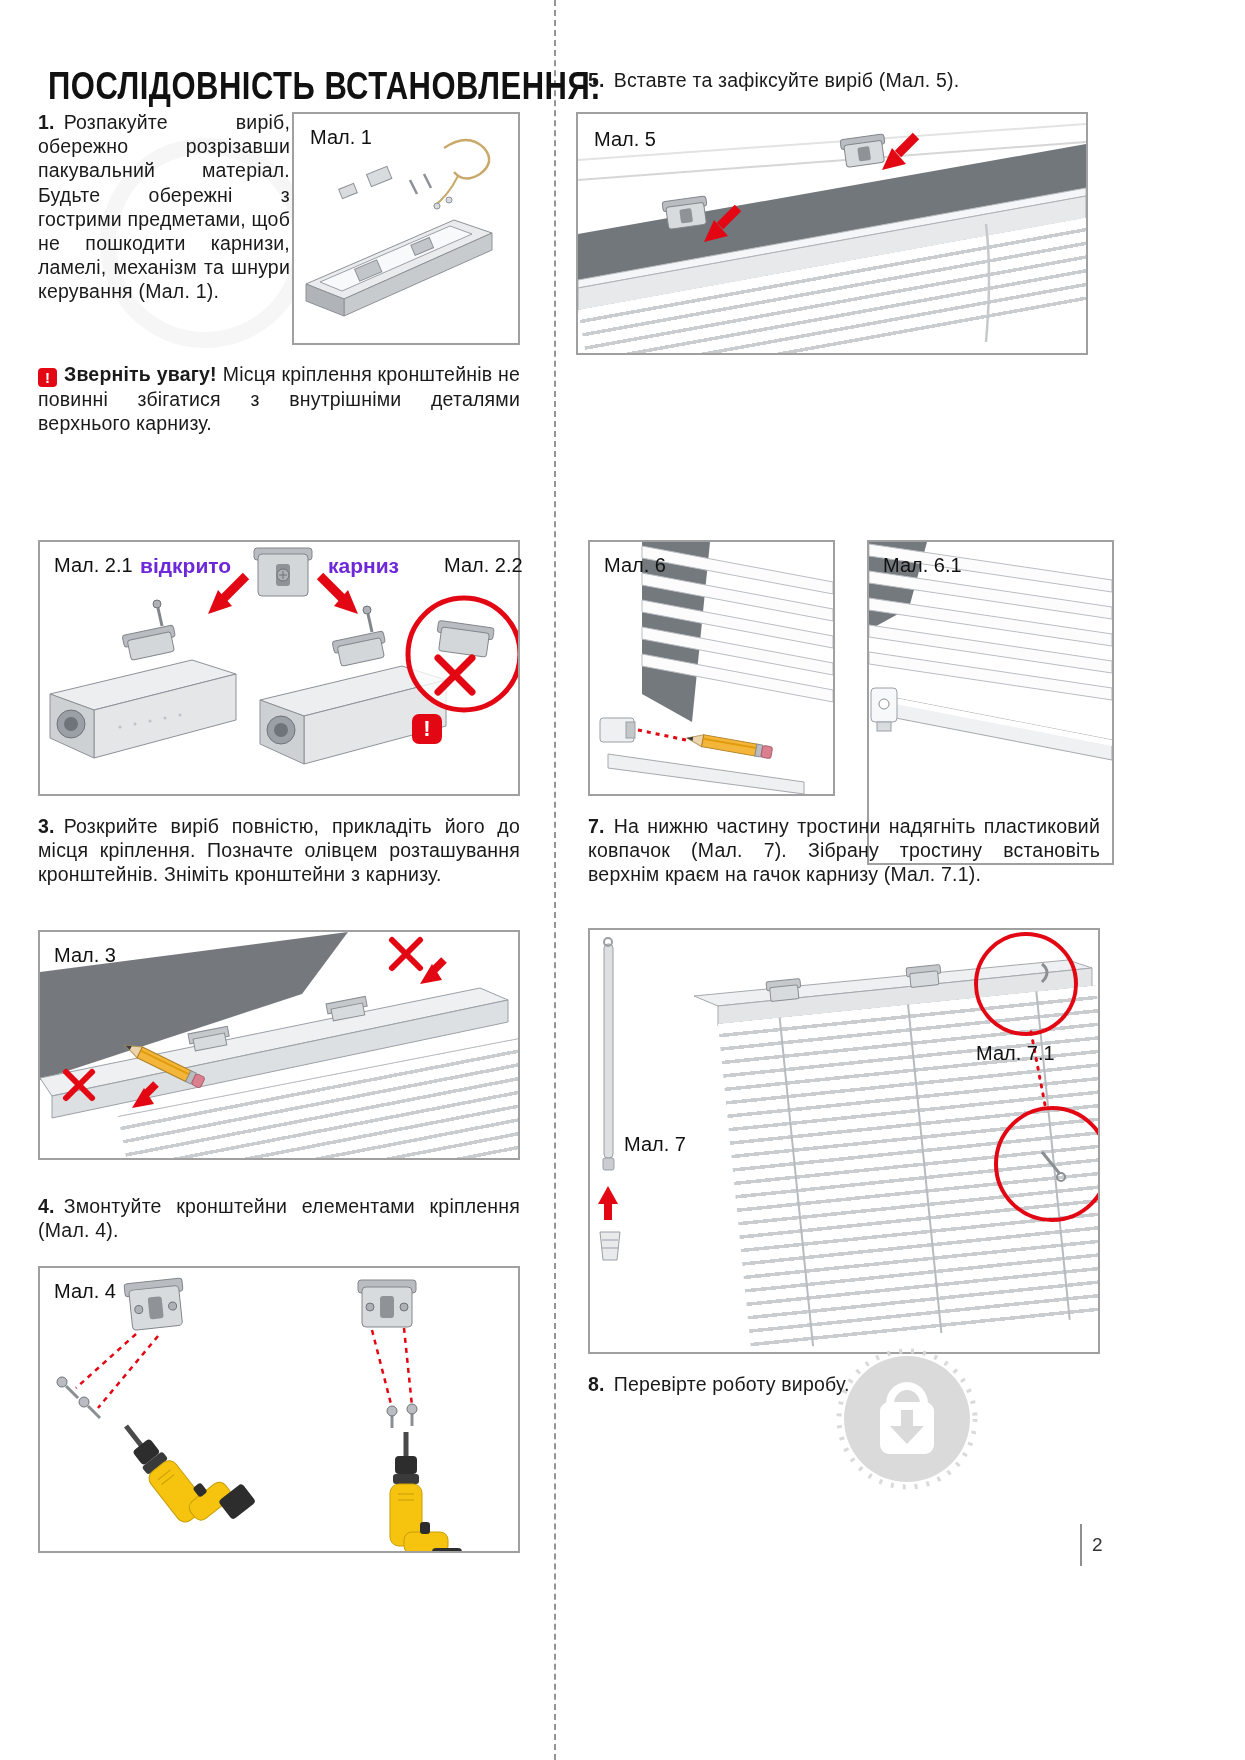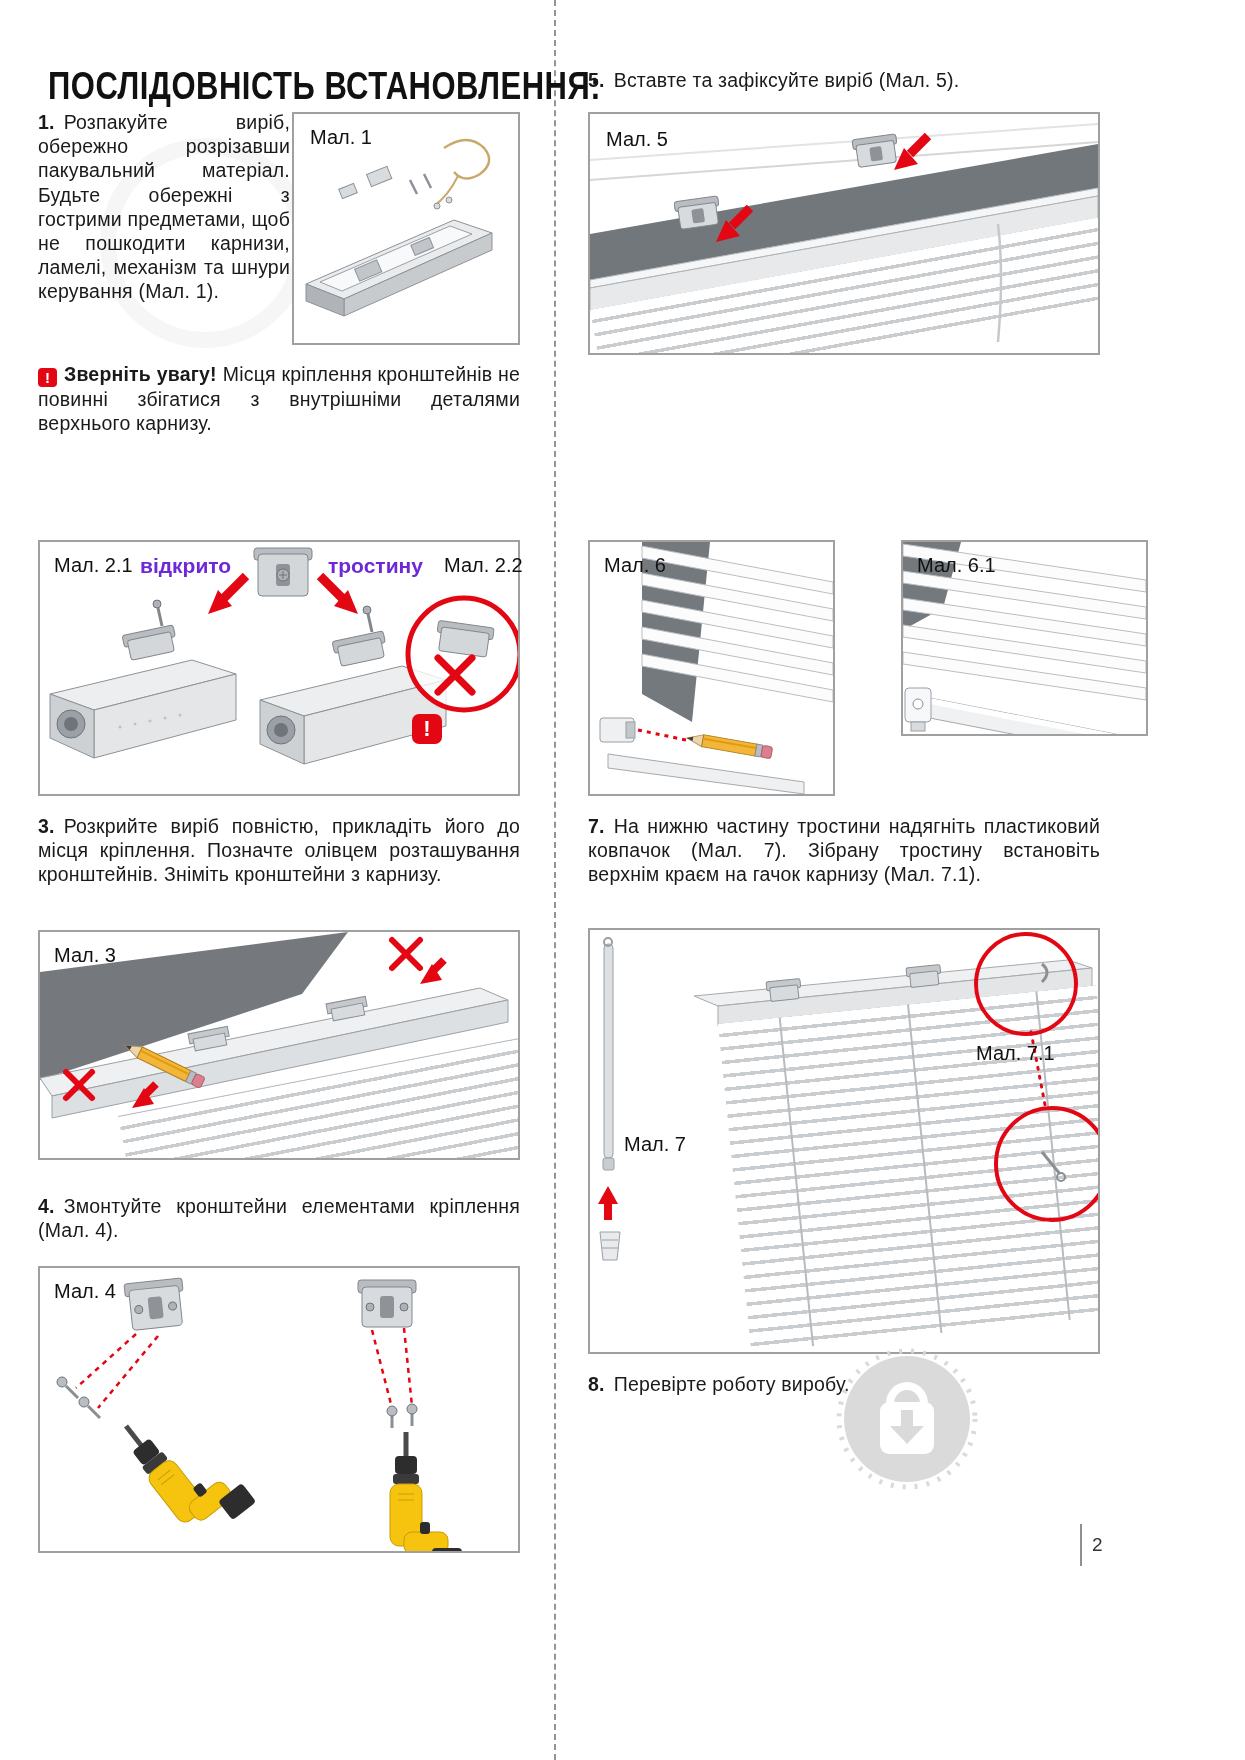--- a/index.html
+++ b/index.html
@@ -73,21 +73,21 @@
     </div>
   </div>
 
   <div class="step-block" style="left:38px;top:358px;width:482px;z-index:1;">
     <p class="txt" style="margin-top:4px;"><span class="warn-inline">!</span><b>Зверніть увагу!</b><span>Місця кріплення кронштейнів не повинні збігатися з внутрішніми деталями верхнього карнизу.</span></p>
   </div>
 
   <div class="figure" style="left:38px;top:540px;width:482px;height:256px;">
     <span class="fig-label" style="left:14px;top:12px;">Мал. 2.1</span>
     <span class="red-word" style="left:100px;top:12px;">відкрито</span>
-    <span class="red-word" style="left:288px;top:12px;">тростину</span>
+    <span class="red-word" style="left:288px;top:12px;">карниз</span>
     <span class="fig-label" style="left:392px;top:12px;margin-left:12px;">Мал. 2.2</span>
     <span class="warn-big" style="left:372px;top:172px;">!</span>
     <div class="fig-canvas">
       <svg class="abs" width="478" height="252" viewBox="0 0 478 252">
 
         <g>
           <rect x="214" y="6" width="58" height="12" rx="3" fill="#b9bdc1" stroke="#82878c"></rect>
           <rect x="218" y="12" width="50" height="42" rx="4" fill="#d4d7da" stroke="#82878c"></rect>
           <rect x="236" y="22" width="14" height="22" rx="3" fill="#8f9398"></rect>
           <circle cx="243" cy="33" r="6" fill="#aeb2b6" stroke="#6f747a"></circle>
@@ -249,21 +249,21 @@
         <use href="#drill" transform="translate(86,158) rotate(-38)"></use>
         <use href="#drill" transform="translate(366,164)"></use>
       </svg>
     </div>
   </div>
 
   <div class="step-block" style="left:588px;top:52px;width:512px;z-index:1;margin-top:16px;">
     <p class="txt"><span class="num">5.</span><span>Вставте та зафіксуйте виріб (Мал. 5).</span></p>
   </div>
 
-  <div class="figure" style="left:588px;top:112px;width:512px;height:243px;">
+  <div class="figure" style="left:576px;top:112px;width:512px;height:243px;">
     <span class="fig-label" style="left:16px;top:14px;">Мал. 5</span>
     <div class="fig-canvas">
       <svg class="abs" width="508" height="239" viewBox="0 0 508 239">
         <line x1="0" y1="46" x2="508" y2="10" stroke="#e3e3e3" stroke-width="2"></line>
         <line x1="0" y1="66" x2="508" y2="28" stroke="#d6d6d6" stroke-width="2"></line>
         <polygon points="0,120 508,30 508,74 0,166" fill="#72777c"></polygon>
         <polygon points="0,166 508,74 508,82 0,174" fill="#f5f6f7" stroke="#b5b9bd"></polygon>
         <polygon points="0,174 508,82 508,106 0,198" fill="#e7e9eb" stroke="#adb1b5"></polygon>
         <g transform="translate(262,26) rotate(-8)">
           <rect x="0" y="0" width="44" height="10" rx="3" fill="#b9bdc1" stroke="#82878c"></rect>
@@ -315,21 +315,21 @@
           <rect x="16" y="0" width="54" height="12" fill="#f4b63a" stroke="#b07f1e"></rect>
           <line x1="16" y1="4" x2="70" y2="4" stroke="#e09c0c" stroke-width="2"></line>
           <rect x="70" y="0" width="6" height="12" fill="#b9bdc1" stroke="#8a8f94"></rect>
           <rect x="76" y="0" width="10" height="12" rx="3" fill="#d97f8e" stroke="#b06070"></rect>
         </g>
         <polygon points="18,212 214,240 214,252 18,226" fill="#eef0f1" stroke="#a5a9ad"></polygon>
       </svg>
     </div>
   </div>
 
-  <div class="figure" style="left:901px;top:540px;width:247px;height:196px;">
+  <div class="figure" style="left:867px;top:540px;width:247px;height:325px;">
     <span class="fig-label" style="left:14px;top:12px;">Мал. 6.1</span>
     <div class="fig-canvas">
       <svg class="abs" width="243" height="252" viewBox="0 0 243 252">
         <polygon points="0,0 58,0 40,66 0,88" fill="#74797e"></polygon>
         <g fill="#fcfcfd" stroke="#b9bdc1">
           <polygon points="0,2 243,38 243,50 0,14"></polygon>
           <polygon points="0,29 243,65 243,77 0,41"></polygon>
           <polygon points="0,56 243,92 243,104 0,68"></polygon>
           <polygon points="0,83 243,119 243,131 0,95"></polygon>
           <polygon points="0,110 243,146 243,158 0,122"></polygon>

